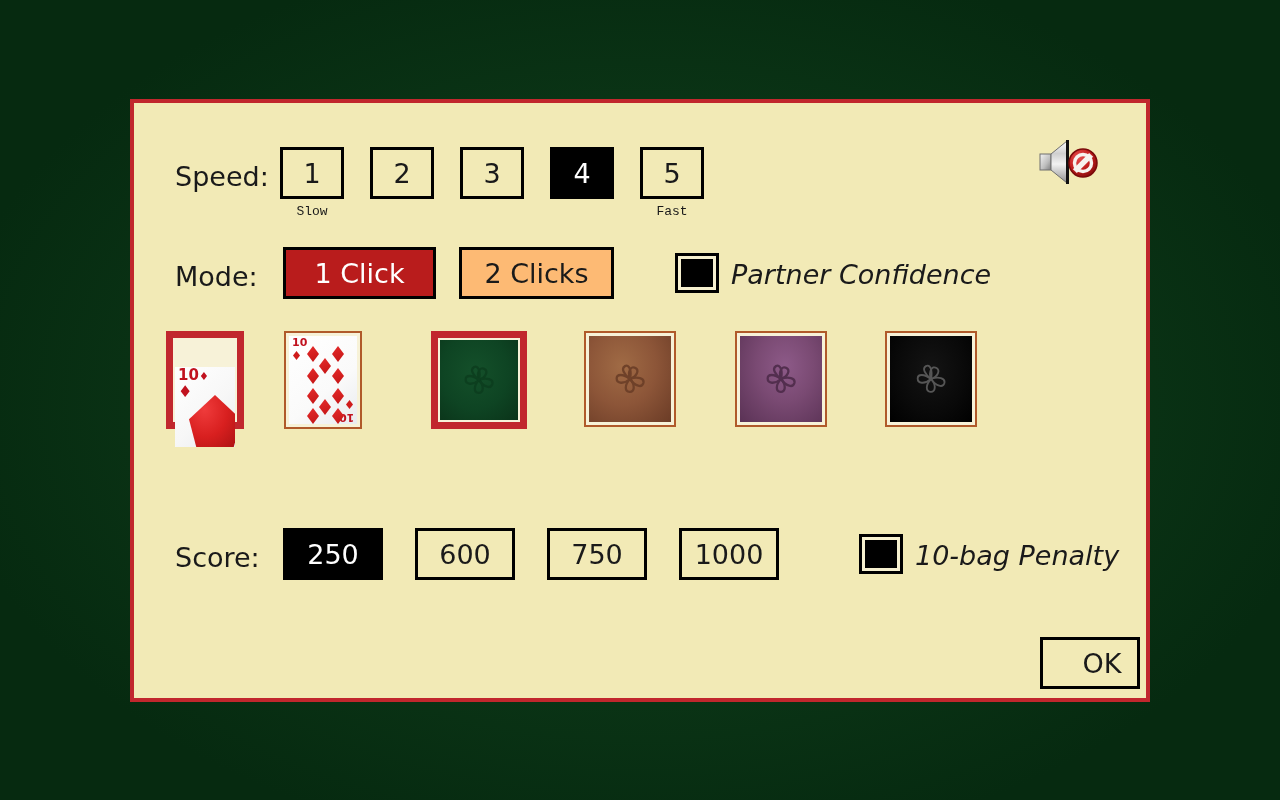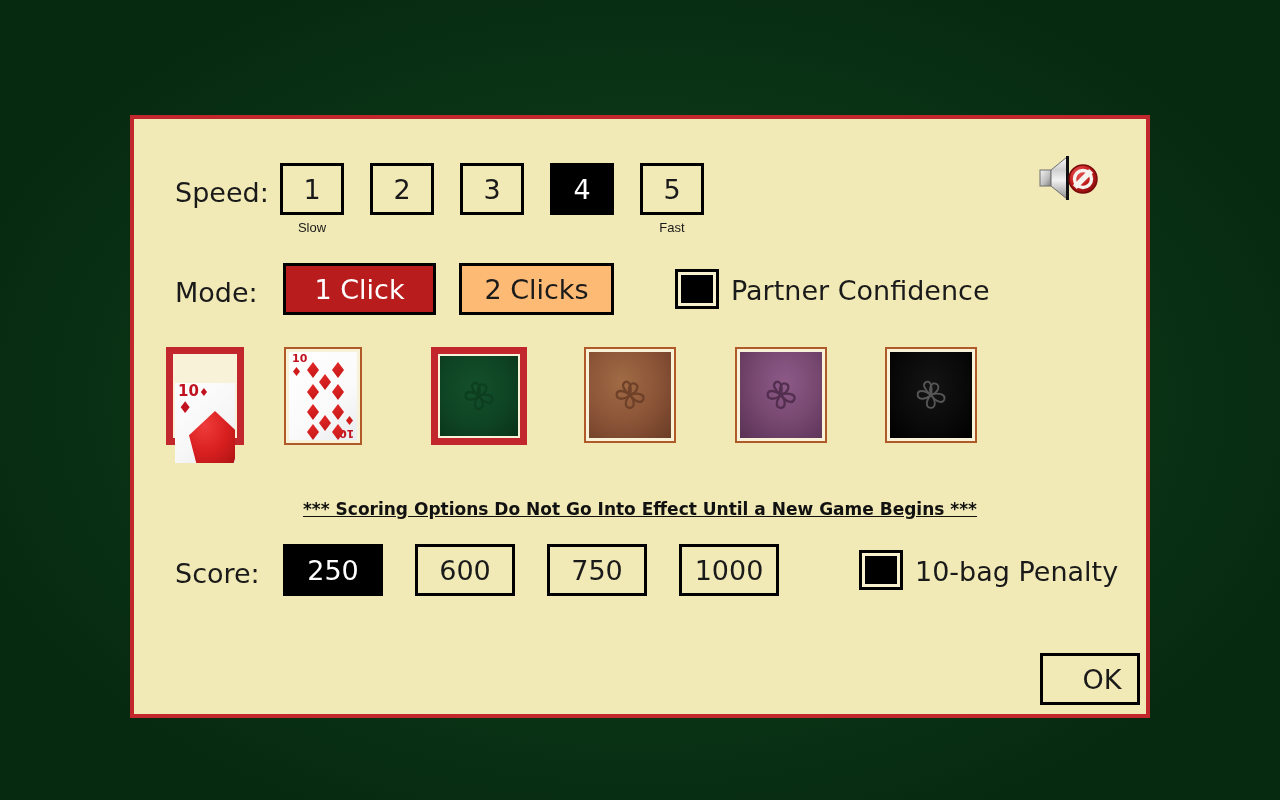--- a/index.html
+++ b/index.html
@@ -13,21 +13,21 @@
     background: #0a3315;
     background-image: radial-gradient(ellipse 700px 460px at 50% 50%, #114a20 0%, #0d3e1a 38%, #0a3315 66%, #062a10 100%);
     font-family: "DejaVu Sans", "Liberation Sans", sans-serif;
     position: relative;
   }
 
   
   #dialog {
     position: absolute;
     left: 130px;
-    top: 115px;
+    top: 99px;
     width: 1020px;
     height: 603px;
     background: #f2eab6;
     border: 4px solid #c1272d;
     box-sizing: border-box;
   }
 
   .row { position: absolute; }
 
   .label-main {
@@ -64,21 +64,21 @@
     color: #ffffff;
     border-color: #000000;
   }
   .speed-hint {
     position: absolute;
     top: 57px;
     font-size: 13px;
     color: #1a1a1a;
     width: 64px;
     text-align: center;
-    font-family: Liberation Sans, sans-serif;
+    font-family: Liberation Mono, monospace;
   }
 
   
   #mode-row { left: 41px; top: 144px; }
   #mode-label { position: absolute; left: 0px; top: 14px; }
   .mode-btn {
     position: absolute;
     top: 0px;
     height: 52px;
     box-sizing: border-box;
@@ -104,20 +104,21 @@
     border: 3px solid #000000;
     box-shadow: inset 0 0 0 3px #f6f0cf, inset 0 0 0 6px #000000;
     cursor: pointer;
   }
   .chk-label {
     position: absolute;
     font-size: 27px;
     color: #1a1a1a;
     white-space: nowrap;
     font-family: "DejaVu Sans", "Liberation Sans", sans-serif;
+    font-style: italic;
   }
 
   
   #cards-row { left: 32px; top: 228px; }
   .card-slot {
     position: absolute;
     top: 0;
     width: 78px;
     height: 98px;
     box-sizing: border-box;
@@ -445,21 +446,20 @@
               <path d="M50 50 C 62 63, 60 79, 49 78 C 39 77, 37 64, 50 50 Z"></path>
               <path d="M50 50 C 36 62, 21 60, 21 49 C 21 39, 35 38, 50 50 Z"></path>
               <path d="M50 50 C 37 40, 30 27, 39 22 C 48 17, 54 31, 50 50 Z"></path>
             </g>
           </svg>
         </div>
       </div>
     </div>
   </div>
 
-  <div id="score-note">*** Scoring Options Do Not Go Into Effect Until a New Game Begins ***</div>
 
   <div class="row" id="score-row">
     <div class="label-main" id="score-label">Score:</div>
 
     <div class="score-btn selected" style="left:108px; width:100px;">
       <span>250</span>
     </div>
     <div class="score-btn" style="left:240px; width:100px;">
       <span>600</span>
     </div>

